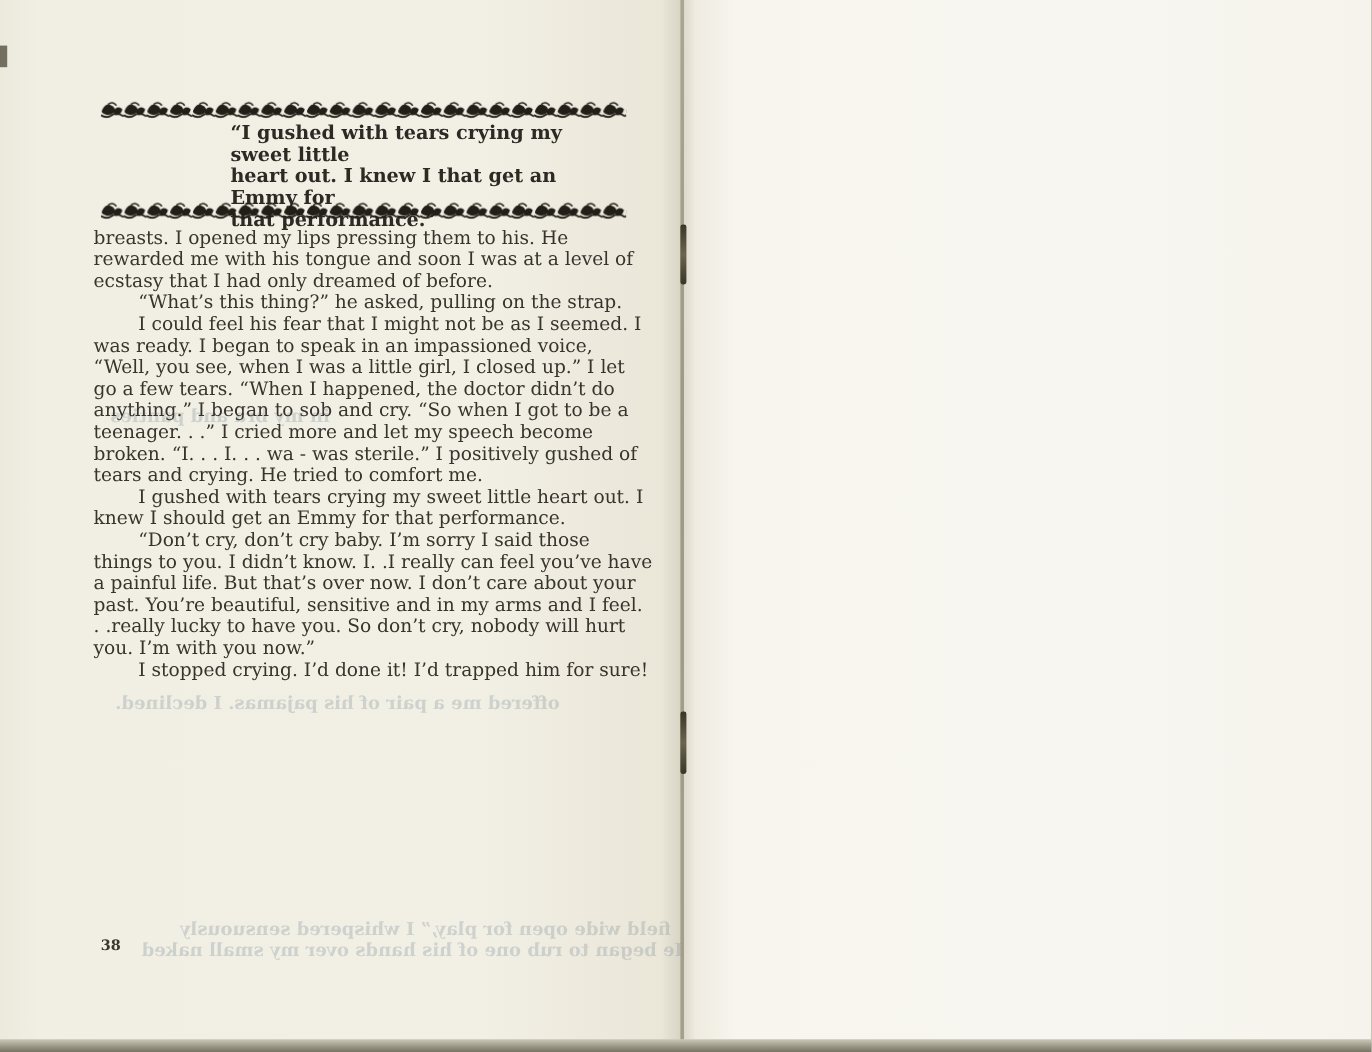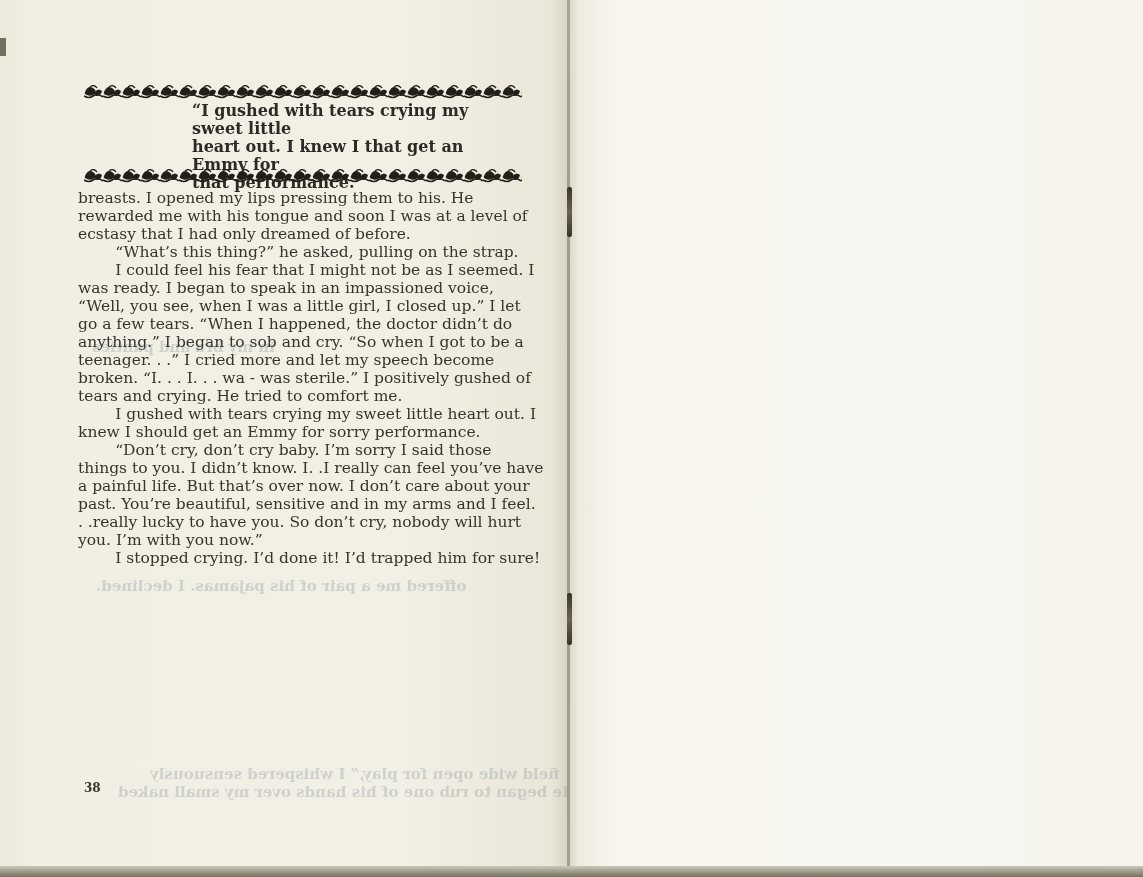--- a/index.html
+++ b/index.html
@@ -84,21 +84,21 @@
           <path d="M6,3 q4,-3 7,1" stroke="#211f18" stroke-width="1.3" fill="none"></path>
         </pattern>
       </defs>
       <rect width="438" height="15" fill="url(#orn2)"></rect>
     </svg>
 
     <div class="story">
         <p>breasts.  I opened my lips pressing them to his.  He rewarded me with his tongue and soon  I was at a level of ecstasy that I had only dreamed of before.</p>
         <p>“What’s this thing?” he asked, pulling on the strap.</p>
         <p>I could feel his fear that I might not be as I seemed.  I was ready.  I began to speak in an impassioned voice, “Well, you see, when I was a little girl, I closed up.”  I let go a few tears.  “When I happened, the doctor didn’t do anything.” I began to sob and cry.  “So when I got to be a teenager. . .” I cried more and let my speech become broken.  “I. . . I. . . wa - was sterile.”  I positively gushed of tears and crying.  He tried to comfort me.</p>
-        <p>I gushed with tears crying my sweet little heart out.  I knew I should get an Emmy for sorry  performance.</p>
+        <p>I gushed with tears crying my sweet little heart out.  I knew I should get an Emmy for that  performance.</p>
         <p>“Don’t cry, don’t cry baby.  I’m sorry I said those things to you.  I didn’t know.  I. .I really can feel you’ve have a painful life.  But that’s over now.  I don’t care about your past.  You’re beautiful, sensitive and in my arms and I feel. . .really lucky to have you.  So don’t cry, nobody will hurt you.  I’m with you now.”</p>
         <p>I stopped crying.  I’d done it!  I’d trapped him for sure!</p>
       </div>
 
     <div class="page-number">38</div>
   </div>
 
   <div class="page page-right">
 
     

